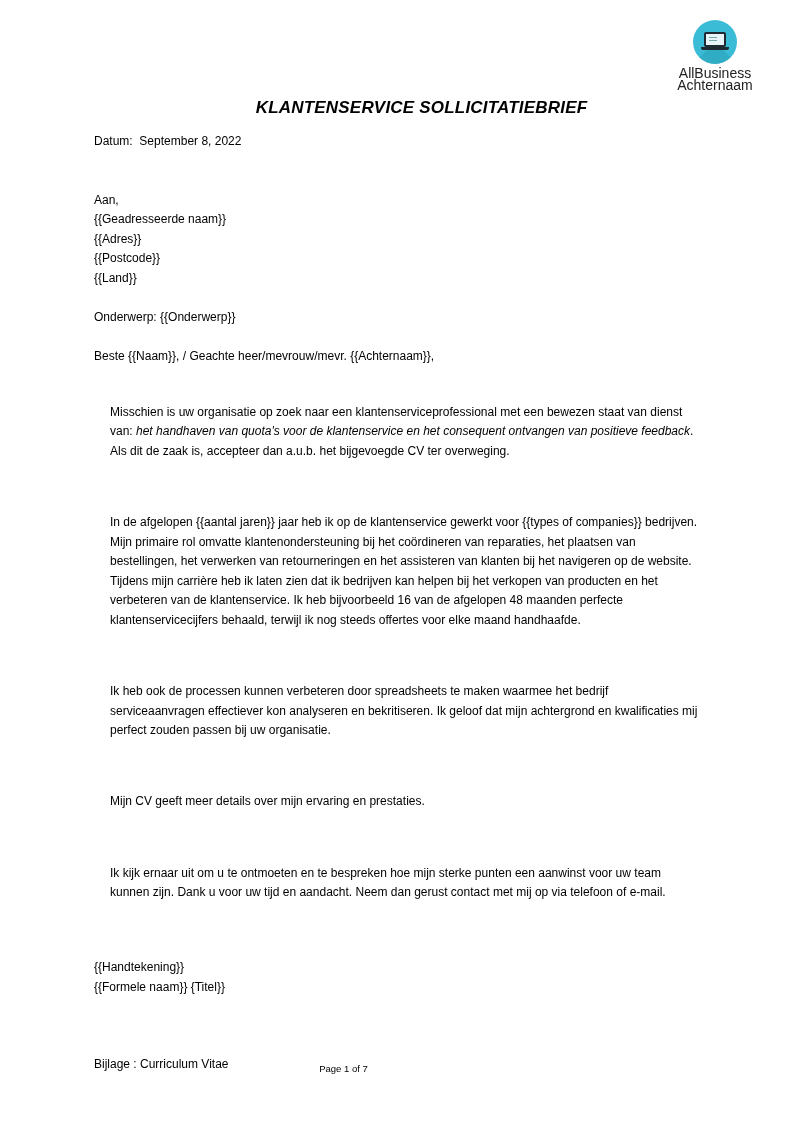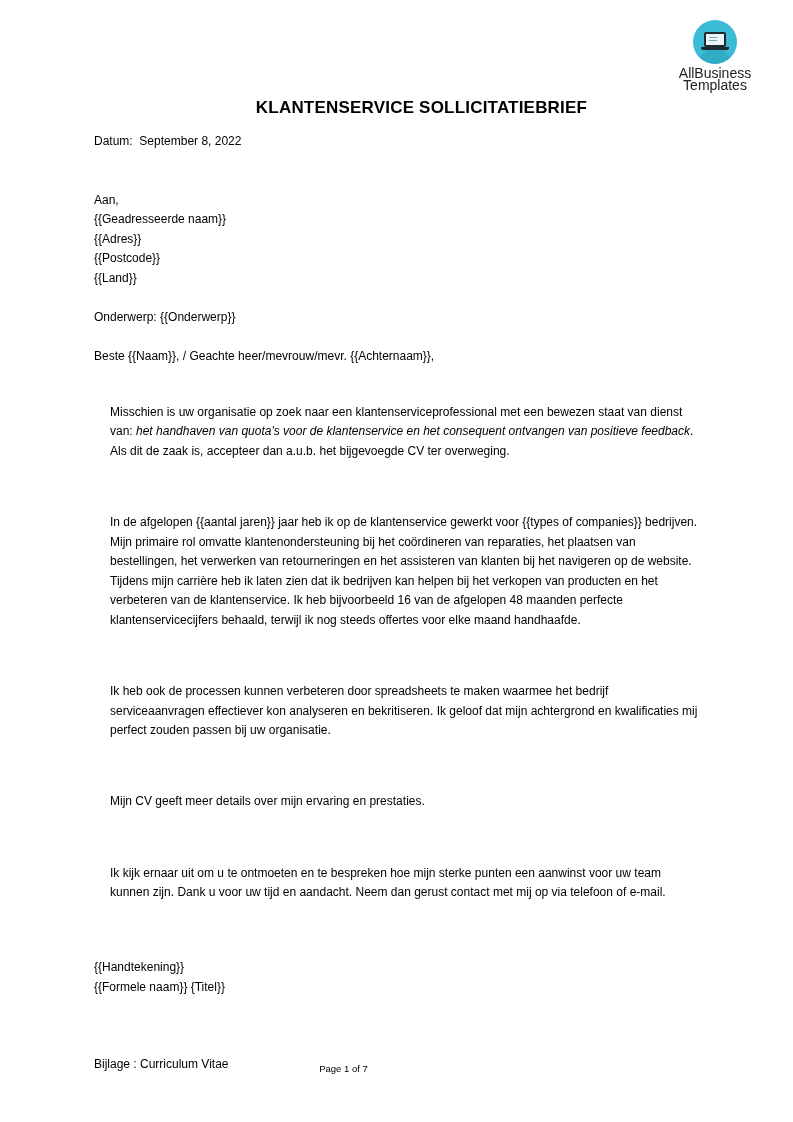--- a/index.html
+++ b/index.html
@@ -30,21 +30,21 @@
       box-shadow: 0 3px 0 #7aa;
     }
     .laptop-base {
       position: absolute; left: 8px; top: 27px; width: 28px; height: 3px; background: #1f2a33; border-radius: 0 0 2px 2px; z-index: 2;
     }
     .logo-text {
       font-size: 14px; line-height: 12px; color: #222; margin-top: 3px;
     }
     .title {
       position: absolute; left: 0; width: 793px; top: 98px; text-align: center;
-      font-weight: bold; font-size: 17px; letter-spacing: 0.2px;
+      font-weight: bold; font-size: 17px; letter-spacing: 0.2px; font-style: italic;
     }
     .title span { padding-left: 50px; }
     .doc {
       position: absolute; left: 94px; top: 132px; width: 620px;
       font-size: 12px; line-height: 19.6px;
     }
     .line { white-space: pre; min-height: 19.6px; }
     .para { margin: 16px; }
     .gap { height: 19.6px; }
     .gap2 { height: 39px; }
@@ -57,21 +57,21 @@
 </head>
 <body>
 
 <div class="logo">
   <div class="logo-circle">
     <div class="laptop-screen"></div>
     <div class="laptop-base"></div>
   </div>
   <div class="logo-text">
     <div>AllBusiness</div>
-    <div>Templates</div>
+    <div>Achternaam</div>
   </div>
 </div>
 
 <div class="title"><span>KLANTENSERVICE  SOLLICITATIEBRIEF</span></div>
 
 <div class="doc">
   <div class="line">Datum:  September 8, 2022</div>
   <div class="gap2"></div>
   <div>
     <div class="line">Aan,</div>

